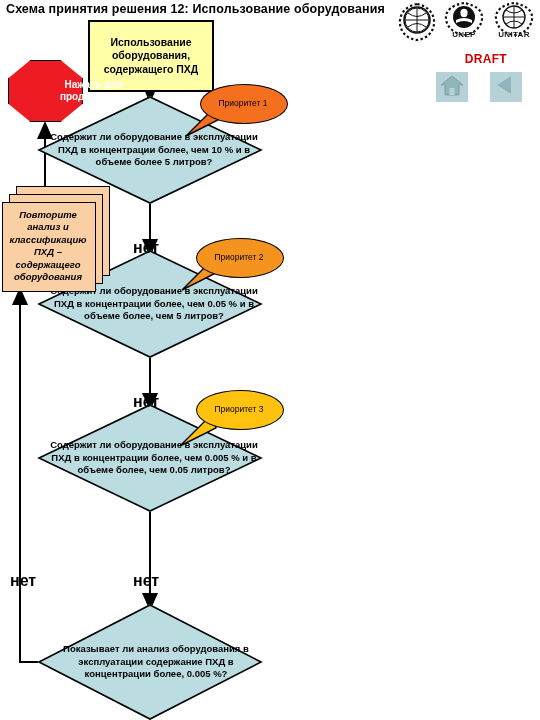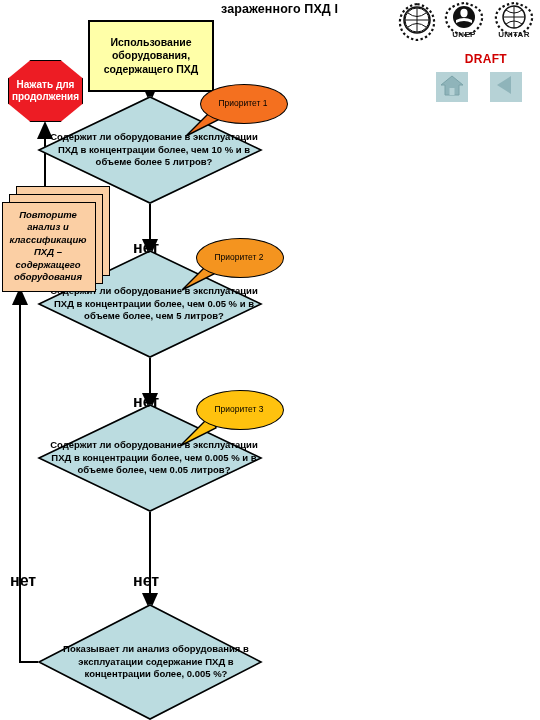--- a/index.html
+++ b/index.html
@@ -68,21 +68,21 @@
   .stop {
     position: absolute; left: 8px; top: 60px; width: 75px; height: 62px; z-index: 10;
   }
   .stop .oct {
     position: absolute; inset: 0;
     background: #ED1C24;
     border: 1.5px solid #000;
     clip-path: polygon(30% 0%, 70% 0%, 100% 30%, 100% 70%, 70% 100%, 30% 100%, 0% 70%, 0% 30%);
   }
   .stop .shape-text {
-    color: #ffffff; font-weight: bold; font-size: 10px; line-height: 12px;
+    color: #ffffff; font-weight: bold; font-size: 10px; line-height: 12px; padding-left: 48px;
   }
 
   
   .yellowbox {
     position: absolute; left: 88px; top: 20px; width: 122px; height: 68px;
     background: #FFFFA8; border: 2px solid #000; z-index: 9;
   }
   .yellowbox .shape-text { font-size: 10.5px; line-height: 13.5px; color:#000; font-weight: bold; }
 
   
@@ -157,21 +157,21 @@
     <line x1="150" y1="358" x2="150" y2="402" stroke="#000" stroke-width="2" marker-end="url(#arrow)"></line>
 
     <line x1="150" y1="512" x2="150" y2="602" stroke="#000" stroke-width="2" marker-end="url(#arrow)"></line>
 
     <path d="M38,662 L20,662 L20,296" stroke="#000" stroke-width="2" fill="none" marker-end="url(#arrow)"></path>
 
     <path d="M45,186 L45,130" stroke="#000" stroke-width="2" fill="none" marker-end="url(#arrow)"></path>
   </svg>
 
   <div class="title">
-    <span class="l2">зараженного ПХД I</span>
+    <span>Схема принятия решения 12: Использование оборудования</span>
   </div>
 
   <div class="logos">
     <div class="logo" style="left:0px; width:42px;">
       <svg width="42" height="40" viewBox="0 0 42 40">
         <g fill="#111">
           <ellipse cx="21" cy="18" rx="13" ry="13" fill="#fff" stroke="#111" stroke-width="1.6"></ellipse>
           <path d="M21 6 a12 12 0 0 1 0 24 a12 12 0 0 1 0 -24 z" fill="none" stroke="#111" stroke-width="1"></path>
           <path d="M9 18 h24 M21 6 v24 M12 11 q9 7 18 0 M12 25 q9 -7 18 0" stroke="#111" stroke-width="1" fill="none"></path>
           <path d="M21 2 C10 4 3 12 4 22 C5 31 12 37 21 38 C30 37 37 31 38 22 C39 12 32 4 21 2 z" fill="none" stroke="#111" stroke-width="2.2" stroke-dasharray="2.4 2.4"></path>

